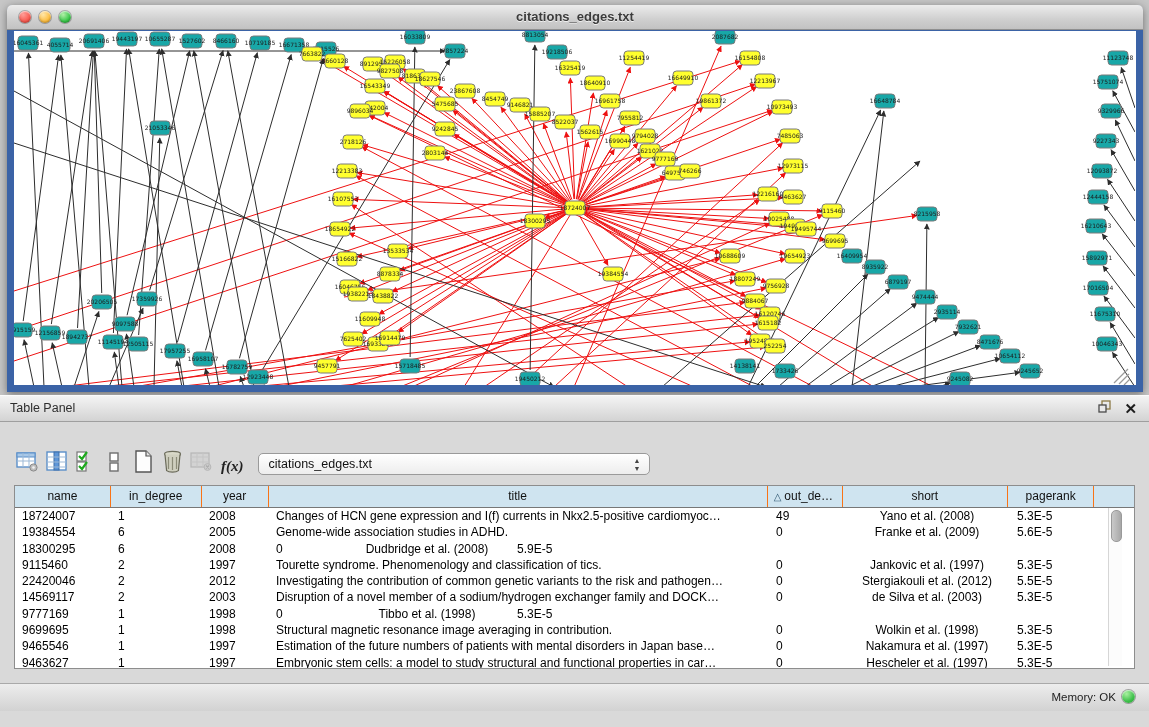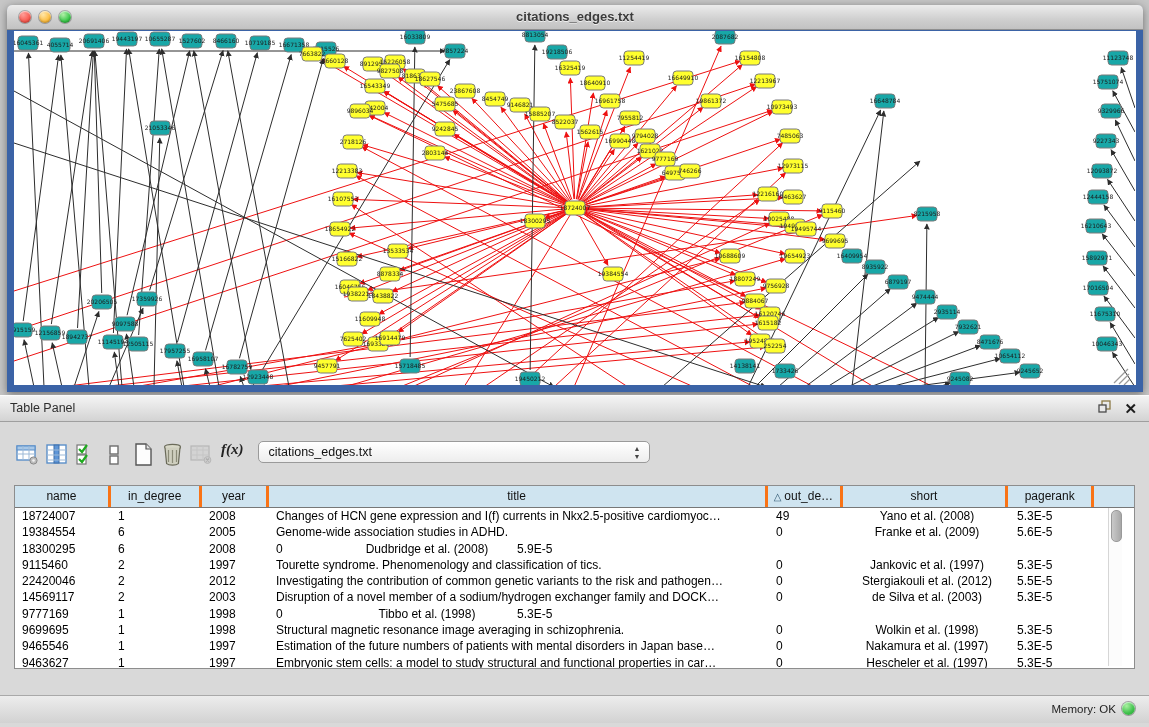--- a/index.html
+++ b/index.html
@@ -42,41 +42,41 @@
   .panel-header{
     height:25px;background:linear-gradient(#f4f4f4,#d3d3d3);
     border-top:1px solid #fbfbfb;border-bottom:1px solid #9f9f9f;
     position:relative;
   }
   .panel-title{position:absolute;left:10px;top:5px;font-size:12.5px;color:#2e2e2e;}
   .panel-header-icons{position:absolute;right:12px;top:3px;display:flex;gap:12px;align-items:center;}
   .close-x{font-size:15px;font-weight:bold;color:#1d1d1d;line-height:18px;cursor:default;}
   
   .panel-toolbar{
-    position:absolute;left:14px;top:46px;height:34px;display:flex;align-items:flex-start;gap:2px;
+    position:absolute;left:14px;top:46px;height:34px;display:flex;align-items:flex-end;gap:2px;
   }
   .tb-icon{width:27px;height:27px;display:flex;align-items:center;justify-content:center;}
   .fx{font-family:"Liberation Serif", serif;font-style:italic;font-weight:bold;font-size:15px;color:#222;margin-left:4px;}
   .combo{
     margin-left:12px;width:392px;height:22px;border:1px solid #9a9a9a;border-radius:5px;
     background:linear-gradient(#ffffff,#ededed);
     box-shadow:inset 0 1px 0 #fff;
     display:flex;align-items:center;position:relative;font-size:12.5px;color:#111;
     padding-left:10px;box-sizing:border-box;
   }
   .combo .steppers{position:absolute;right:8px;top:3px;font-size:7px;line-height:8px;color:#444;text-align:center;}
   
   .data-table{
     position:absolute;left:14px;top:90px;width:1121px;height:184px;
     border:1px solid #8d8d8d;background:#fff;box-sizing:border-box;overflow:hidden;
   }
   .thead{display:flex;height:21px;background:#cfe4f0;border-bottom:1px solid #777;}
   .th{
     font-size:12px;color:#111;text-align:center;line-height:21px;
-    border-right:3px solid #f97316;box-sizing:border-box;overflow:hidden;white-space:nowrap;
+    border-right:1px solid #f97316;box-sizing:border-box;overflow:hidden;white-space:nowrap;
   }
   .th .sortglyph{color:#335a73;font-size:10px;margin-right:3px;}
   .trow{display:flex;height:16.3px;}
   .td{
     font-size:12px;color:#000;line-height:16px;padding-left:7px;box-sizing:border-box;
     overflow:hidden;white-space:nowrap;
   }
   .c0{width:96px}.c1{width:91px}.c2{width:67px}.c3{width:500px}.c4{width:75px}.c5{width:166px}.c6{width:86px}.c7{width:40px;border-right:none}
   .td.c5{text-align:center;padding-left:0;}
   .th.c4{text-align:left;padding-left:6px;}
@@ -95,21 +95,21 @@
     background:#fdfdfd;box-shadow:0 1px 0 rgba(255,255,255,.8);
   }
   .seg-btn{
     padding:0 14px;font-size:12.5px;line-height:21px;color:#141414;background:#fdfdfd;
     border-right:1px solid #c3c3c3;cursor:default;
   }
   .seg-btn:last-child{border-right:none;}
   .seg-btn.active{background:linear-gradient(#8b8b8b,#6f6f6f);color:#ececec;border-right:1px solid #5f5f5f;}
   
   .statusbar{
-    position:absolute;left:0;bottom:4px;width:100%;height:27px;
+    position:absolute;left:0;bottom:16px;width:100%;height:27px;
     background:linear-gradient(#ededed,#d2d2d2);border-top:1px solid #a9a9a9;
   }
   .mem{position:absolute;right:14px;top:6px;display:flex;align-items:center;gap:6px;}
   .mem-label{font-size:11.5px;color:#222;}
   .mem-dot{width:13px;height:13px;border-radius:50%;
     background:radial-gradient(circle at 35% 30%, #a9f0a0, #3dc04a 60%, #2a9c35);
     box-shadow:0 0 0 1px rgba(0,0,0,.3), inset 0 1px 1px rgba(255,255,255,.6);}
 </style>
 </head>
 <body>
@@ -948,21 +948,21 @@
           <div class="td c1">1</div>
           <div class="td c2">1998</div>
           <div class="td c4">0</div>
           <div class="td c5">Tibbo et al. (1998)</div>
           <div class="td c6">5.3E-5</div>
         </div>
         <div class="trow">
           <div class="td c0">9699695</div>
           <div class="td c1">1</div>
           <div class="td c2">1998</div>
-          <div class="td c3">Structural magnetic resonance image averaging in schizophrenia.</div>
+          <div class="td c3">Structural magnetic resonance image averaging in contribution.</div>
           <div class="td c4">0</div>
           <div class="td c5">Wolkin et al. (1998)</div>
           <div class="td c6">5.3E-5</div>
         </div>
         <div class="trow">
           <div class="td c0">9465546</div>
           <div class="td c1">1</div>
           <div class="td c2">1997</div>
           <div class="td c3">Estimation of the future numbers of patients with mental disorders in Japan base…</div>
           <div class="td c4">0</div>

